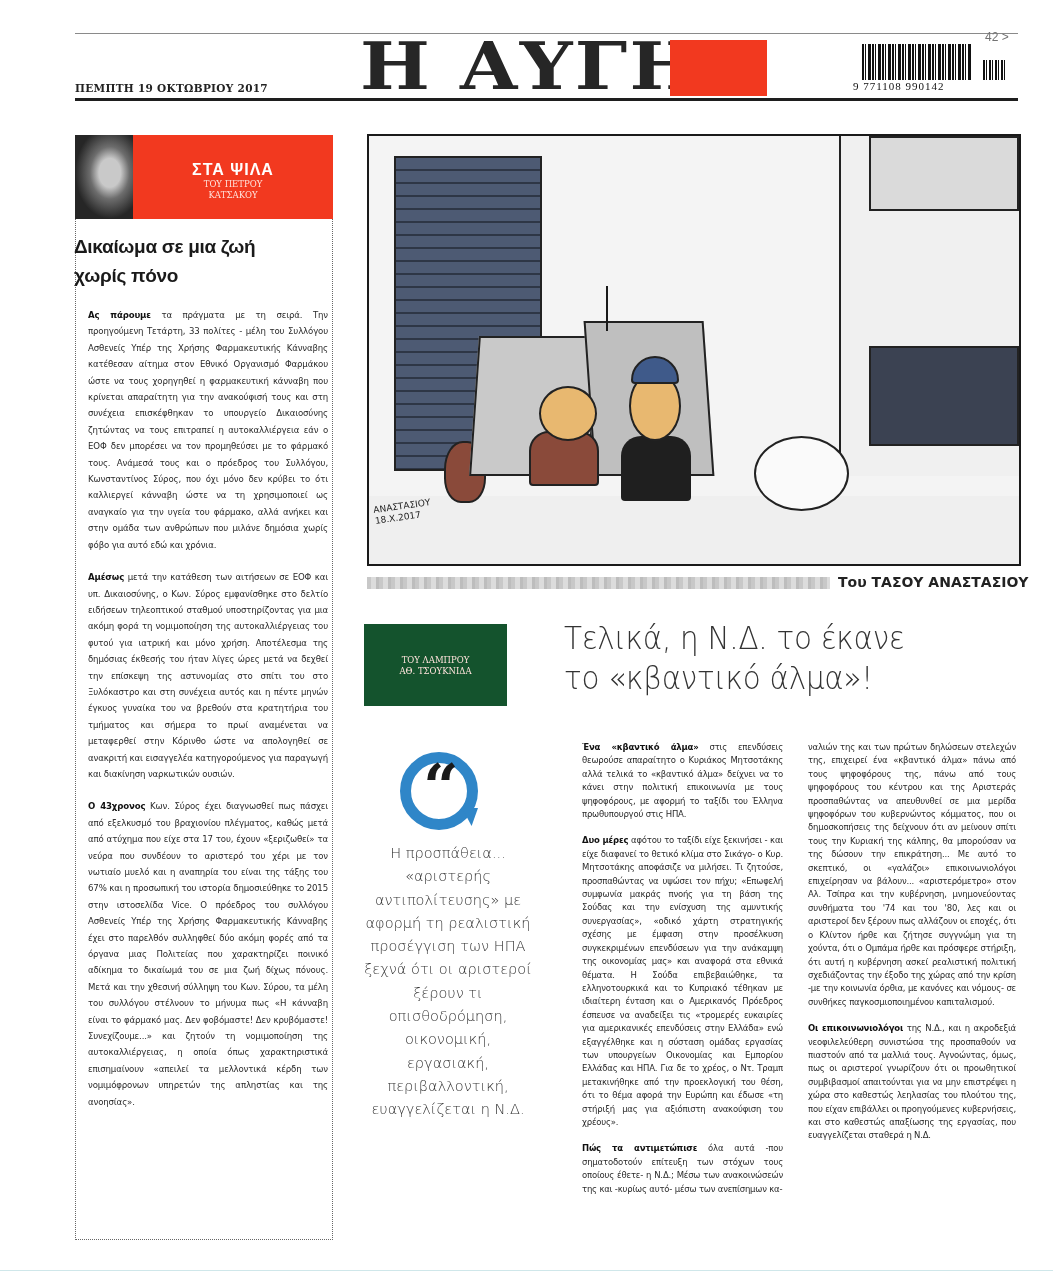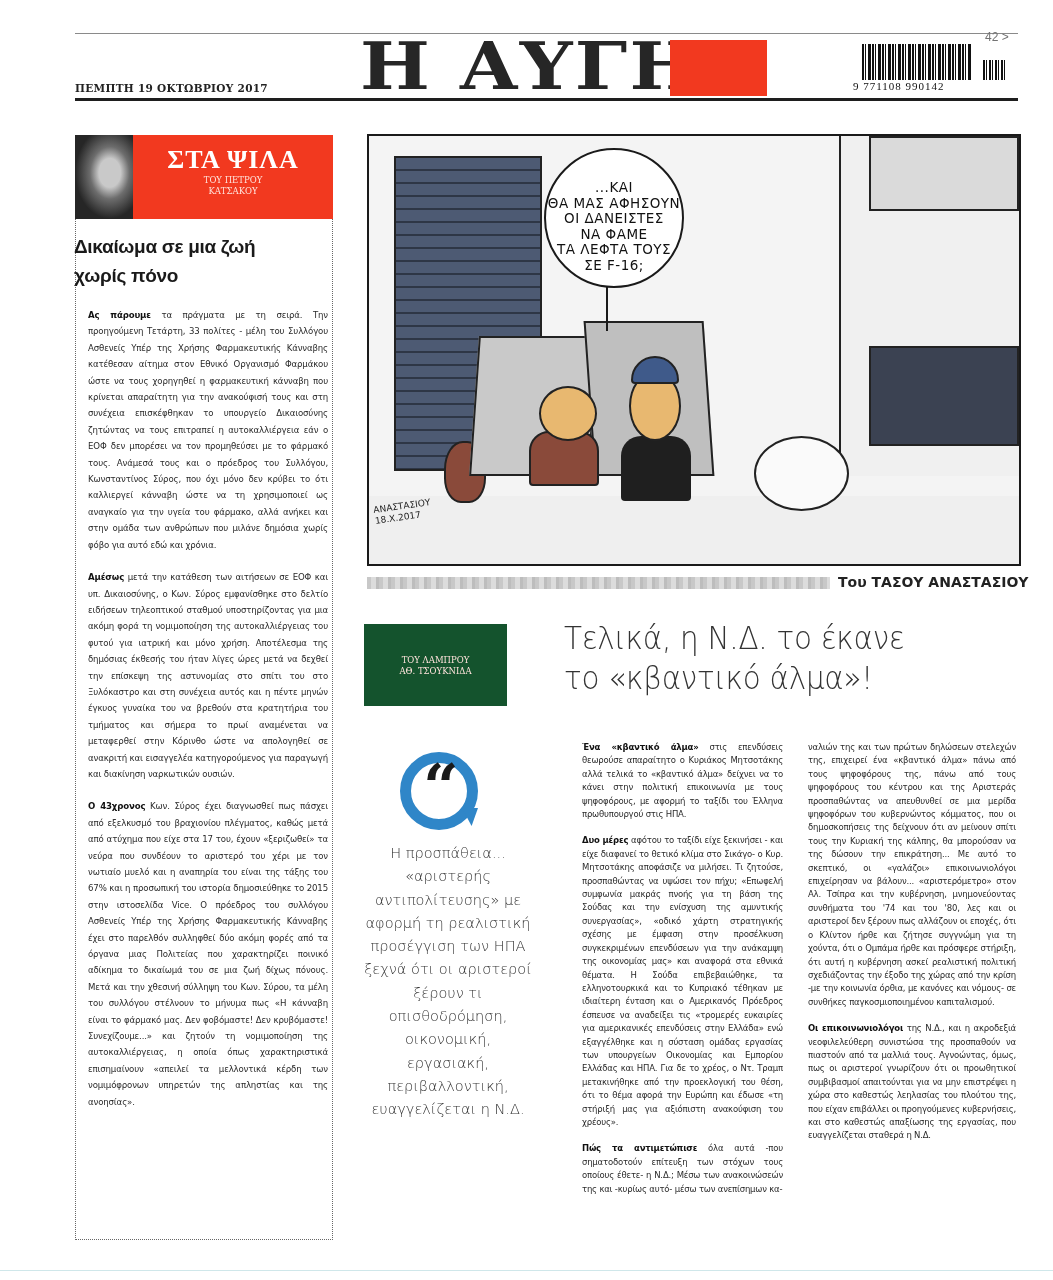--- a/index.html
+++ b/index.html
@@ -16,21 +16,21 @@
     background: repeating-linear-gradient(90deg, #111 0 2px, #fff 2px 3px, #111 3px 4px, #fff 4px 6px, #111 6px 9px, #fff 9px 10px); }
   .barcode-num { position: absolute; left: 853px; top: 80px; font-family: Liberation Serif, serif; font-size: 11px; letter-spacing: 1px; color: #111; }
   .issue-num { position: absolute; left: 985px; top: 30px; font-family: "Liberation Sans", sans-serif; font-size: 12px; color: #737373; }
   .barcode-small { position: absolute; left: 983px; top: 60px; width: 22px; height: 20px;
     background: repeating-linear-gradient(90deg, #111 0 2px, #fff 2px 3px, #111 3px 4px, #fff 4px 6px); }
 
   
   .left-box { position: absolute; left: 75px; top: 135px; width: 258px; height: 1105px; border: 1.5px dotted #666; border-top: none; }
   .author-photo { position: absolute; left: 75px; top: 135px; width: 58px; height: 84px; background: radial-gradient(ellipse at 60% 45%, #c9c9c9 0 22%, #6d6d6d 40%, #262626 70%); }
   .column-banner { position: absolute; left: 133px; top: 135px; width: 200px; height: 84px; background: #f2391f; text-align: center; color: #fff; }
-  .column-banner .title { font-family: Liberation Serif, serif; font-weight: bold; font-size: 26px; letter-spacing: 1px; margin-top: 10px; }
+  .column-banner .title { font-family: Liberation Sans, sans-serif; font-weight: bold; font-size: 16px; letter-spacing: 1px; margin-top: 26px; }
   .column-banner .by { font-family: "DejaVu Serif", serif; font-size: 8.5px; line-height: 11px; margin-top: 0; color: #ffe3dc; }
   .left-headline { position: absolute; left: 74px; top: 232px; width: 235px; font-family: Liberation Sans, sans-serif; font-weight: bold; font-size: 19px; line-height: 29px; color: #1a1a1a; letter-spacing: -0.3px; }
   .left-body { position: absolute; left: 88px; top: 307px; width: 240px; font-family: "DejaVu Sans", sans-serif; font-size: 8.6px; line-height: 16.4px; text-align: justify; color: #2a2a2a; letter-spacing: -0.15px; }
   .left-body p { margin-bottom: 16px; }
   .lead { font-weight: bold; color: #111; }
 
   
   .cartoon { position: absolute; left: 367px; top: 134px; width: 654px; height: 432px; border: 2px solid #1a1a1a; background: #f4f4f4; overflow: hidden; }
   .shutter { position: absolute; left: 25px; top: 20px; width: 148px; height: 315px; background: repeating-linear-gradient(180deg, #4d5a73 0 11px, #2e3646 11px 13px); border: 2px solid #222; }
   .wall-right { position: absolute; left: 470px; top: 0; width: 184px; height: 340px; background: #f0f0f0; border-left: 2px solid #222; }
@@ -106,28 +106,20 @@
   <div class="bag"></div>
   <div class="box1"></div>
   <div class="box2"></div>
   <div class="man1-body"></div>
   <div class="man1"></div>
   <div class="man2-body"></div>
   <div class="man2"></div>
   <div class="man2-hat"></div>
   <div class="dog"></div>
   <div class="bubble-tail"></div>
-  <div class="bubble">
-    <div class="bubble-text">...ΚΑΙ
-ΘΑ ΜΑΣ ΑΦΗΣΟΥΝ
-ΟΙ ΔΑΝΕΙΣΤΕΣ
-ΝΑ ΦΑΜΕ
-ΤΑ ΛΕΦΤΑ ΤΟΥΣ
-ΣΕ F-16;</div>
-  </div>
   <div class="signature">ΑΝΑΣΤΑΣΙΟΥ
 18.X.2017</div>
 </div>
 <div class="credit-bar"></div>
 <div class="credit-text">Του ΤΑΣΟΥ ΑΝΑΣΤΑΣΙΟΥ</div>
 
 <div class="byline-box">
   <div>ΤΟΥ ΛΑΜΠΡΟΥ</div>
   <div>ΑΘ. ΤΣΟΥΚΝΙΔΑ</div>
 </div>

